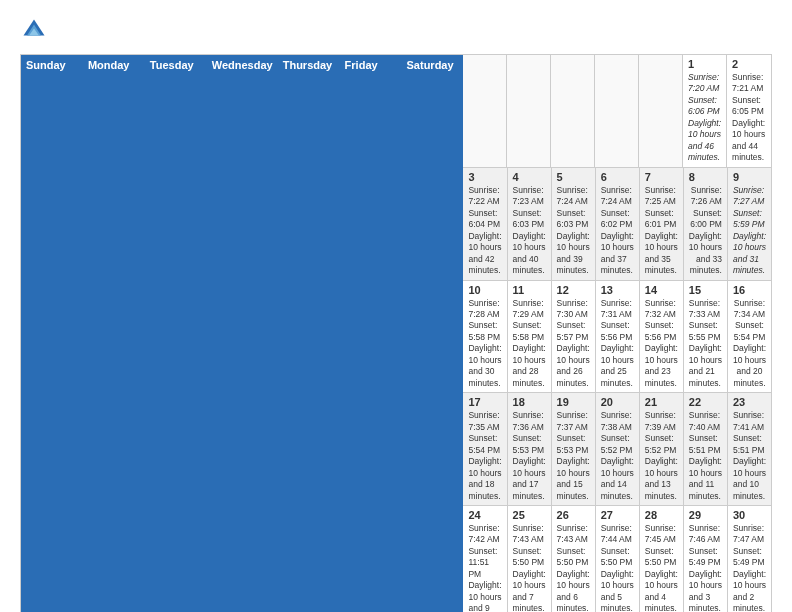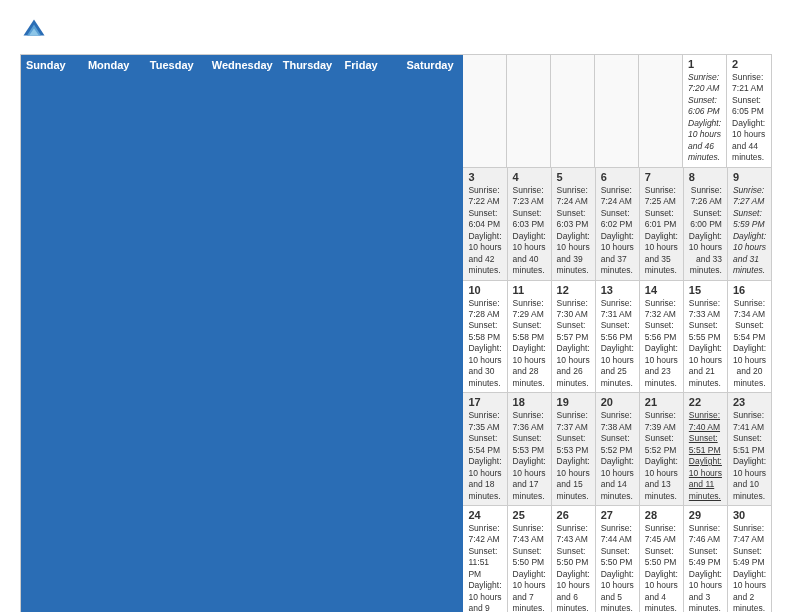--- a/index.html
+++ b/index.html
@@ -302,21 +302,21 @@
           </div>
           <div class="cal-cell shaded">
             <span class="day-num">21</span>
             <div class="day-info" style="white-space: pre-line;">Sunrise: 7:39 AM
 Sunset: 5:52 PM
 Daylight: 10 hours
 and 13 minutes.</div>
           </div>
           <div class="cal-cell shaded">
             <span class="day-num">22</span>
-            <div class="day-info" style="white-space: pre-line; text-decoration: underline;">Sunrise: 7:40 AM
+            <div class="day-info" style="white-space: pre-line;">Sunrise: 7:40 AM
 Sunset: 5:51 PM
 Daylight: 10 hours
 and 11 minutes.</div>
           </div>
           <div class="cal-cell shaded">
             <span class="day-num">23</span>
             <div class="day-info" style="white-space: pre-line;">Sunrise: 7:41 AM
 Sunset: 5:51 PM
 Daylight: 10 hours
 and 10 minutes.</div>

